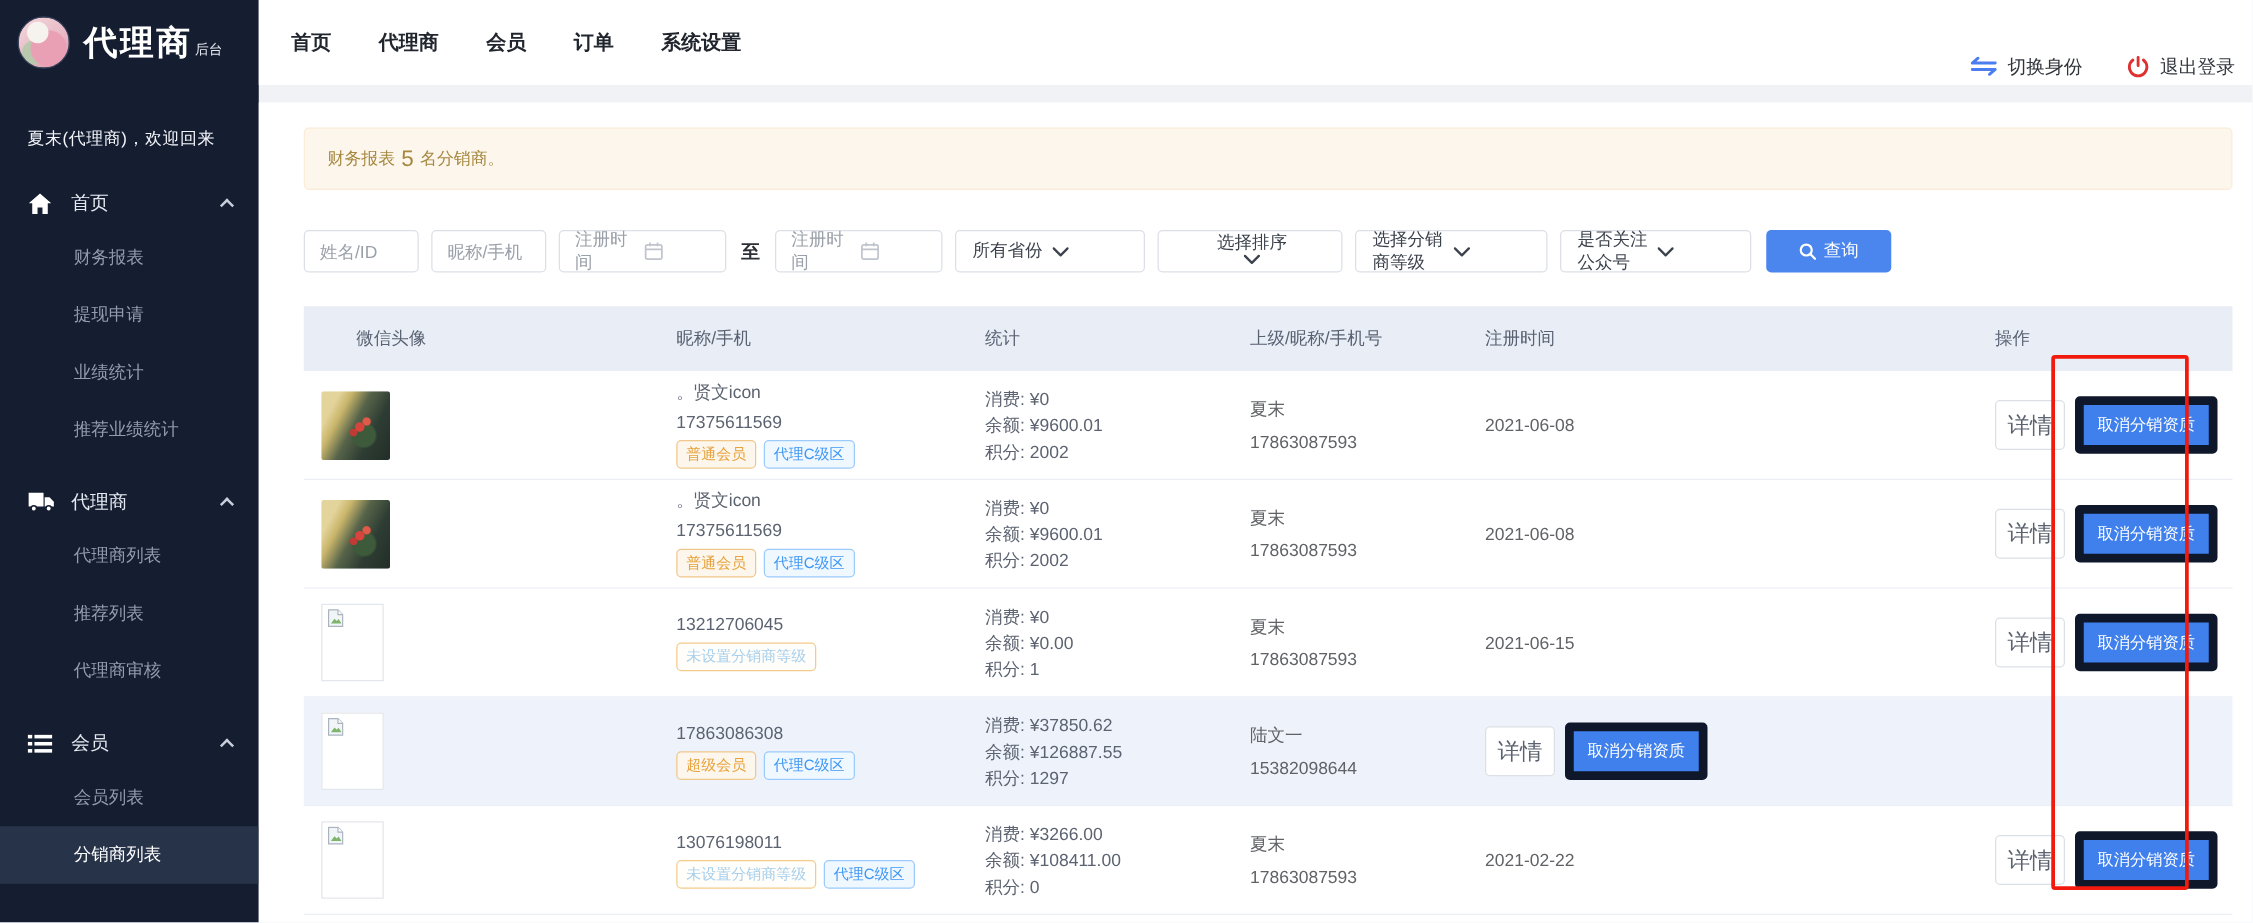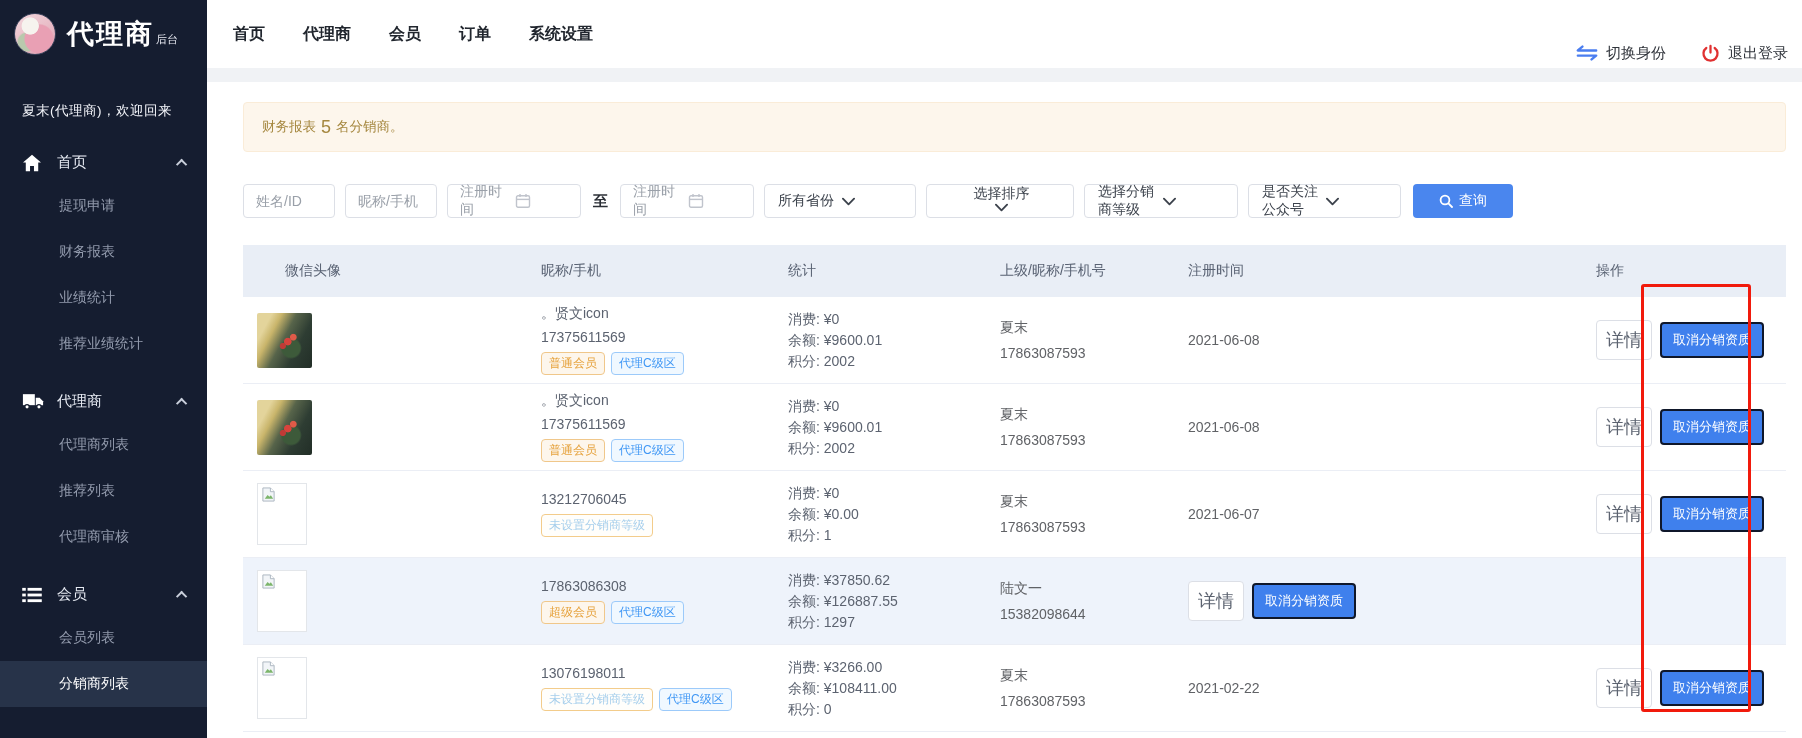--- a/index.html
+++ b/index.html
@@ -77,21 +77,21 @@
   .phone-line { color:#5c6370; margin-bottom:7px; }
   .tags { display:flex; gap:6px; }
   .tag { font-size:12px; padding:2px 7px; border-radius:4px; border:1px solid; white-space:nowrap; }
   .tag-orange { color:#e6a23c; border-color:#f0c78a; background:#fdf6ec;text-align:center; }
   .tag-blue { color:#3f97f5; border-color:#9ccafa; background:#f0f8ff; }
   .tag-unset { color:#a7cfec; border-color:#f3cc8b; background:#fffefb; }
   .stat-line { line-height:21px; color:#5c6370; }
   .upper-name { margin-bottom:8px; }
   .btn-detail { background:#fff; border:1px solid #dcdfe6; border-radius:4px; color:#5c6370; font-size:18px;
     padding:7px 9px; cursor:pointer; font-family:inherit; }
-  .btn-cancel { background:#3f80ed; border:2px solid #0f172a; border-radius:4px; color:#fff; font-size:13px;
+  .btn-cancel { background:#3f80ed; border:7px solid #0f172a; border-radius:4px; color:#fff; font-size:13px;
     padding:7px 11px; cursor:pointer; white-space:nowrap; font-family:inherit; }
 
   .annotation-box { position:absolute; left:1641px; top:284px; width:110px; height:428px;
     border:3px solid #f11a0c; border-radius:3px; pointer-events:none; z-index:9; }
 
   .icon-svg { display:block; }
 </style>
 </head>
 <body>
 
@@ -111,22 +111,22 @@
       <div class="nav-section">
         <div class="section-head">
           <span class="section-icon">
             <svg class="icon-svg" width="20" height="18" viewBox="0 0 24 22">
                 <path fill="#ffffff" d="M12 1l11 9.5h-3.4V21h-5.2v-6.4H9.6V21H4.4V10.5H1z"></path>
               </svg>
           </span>
           <span class="section-label">首页</span>
           <span class="caret"></span>
         </div>
+        <div class="sub-item">财务报表</div>
         <div class="sub-item">提现申请</div>
-        <div class="sub-item">财务报表</div>
         <div class="sub-item">业绩统计</div>
         <div class="sub-item">推荐业绩统计</div>
       </div>
 
       <div class="nav-section">
         <div class="section-head">
           <span class="section-icon">
             <svg class="icon-svg" width="22" height="17" viewBox="0 0 24 18">
                 <path fill="#ffffff" d="M1 1h13v12H1z"></path>
                 <path fill="#ffffff" d="M15 5h4.2L23 8.8V13h-8z"></path>
@@ -367,21 +367,21 @@
             </div>
             <div class="c3">
               <div class="stat-line">消费: ¥0</div>
               <div class="stat-line">余额: ¥0.00</div>
               <div class="stat-line">积分: 1</div>
             </div>
             <div class="c4">
               <div class="upper-name">夏末</div>
               <div>17863087593</div>
             </div>
-            <div class="c5">2021-06-07</div>
+            <div class="c5">2021-06-15</div>
             <div class="c6">
               <button class="btn-detail">详情</button>
               <button class="btn-cancel">取消分销资质</button>
             </div>
           </div>
 
           <div class="trow alt">
             <div class="c1">
               <div class="avatar-broken">
                 <svg class="icon-svg" width="15" height="15" viewBox="0 0 16 16">

